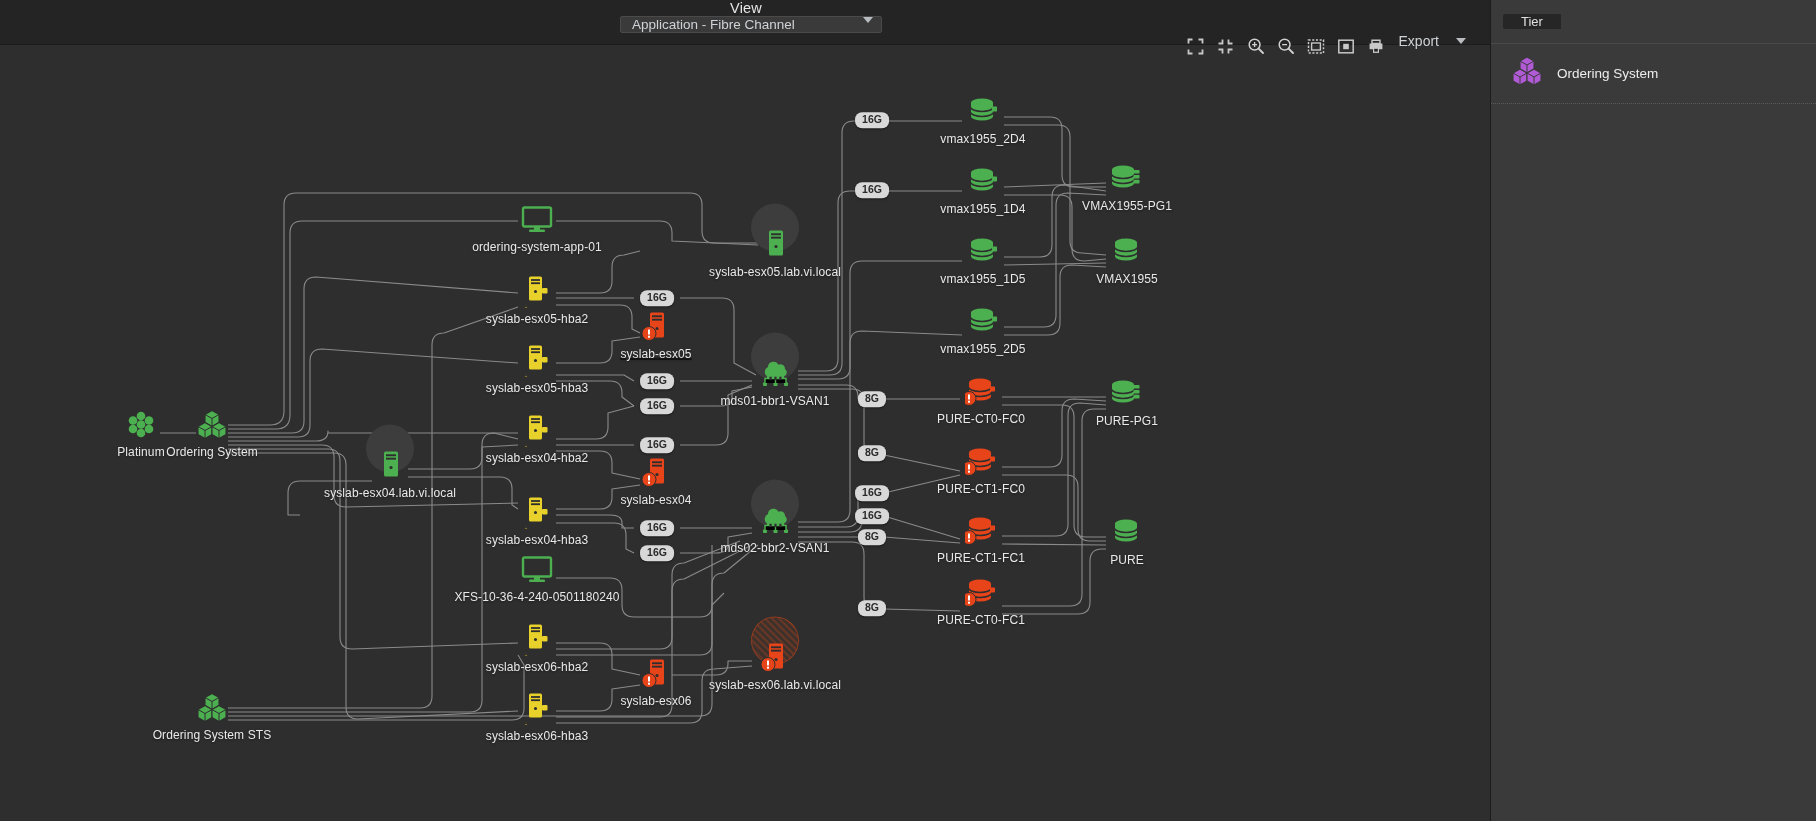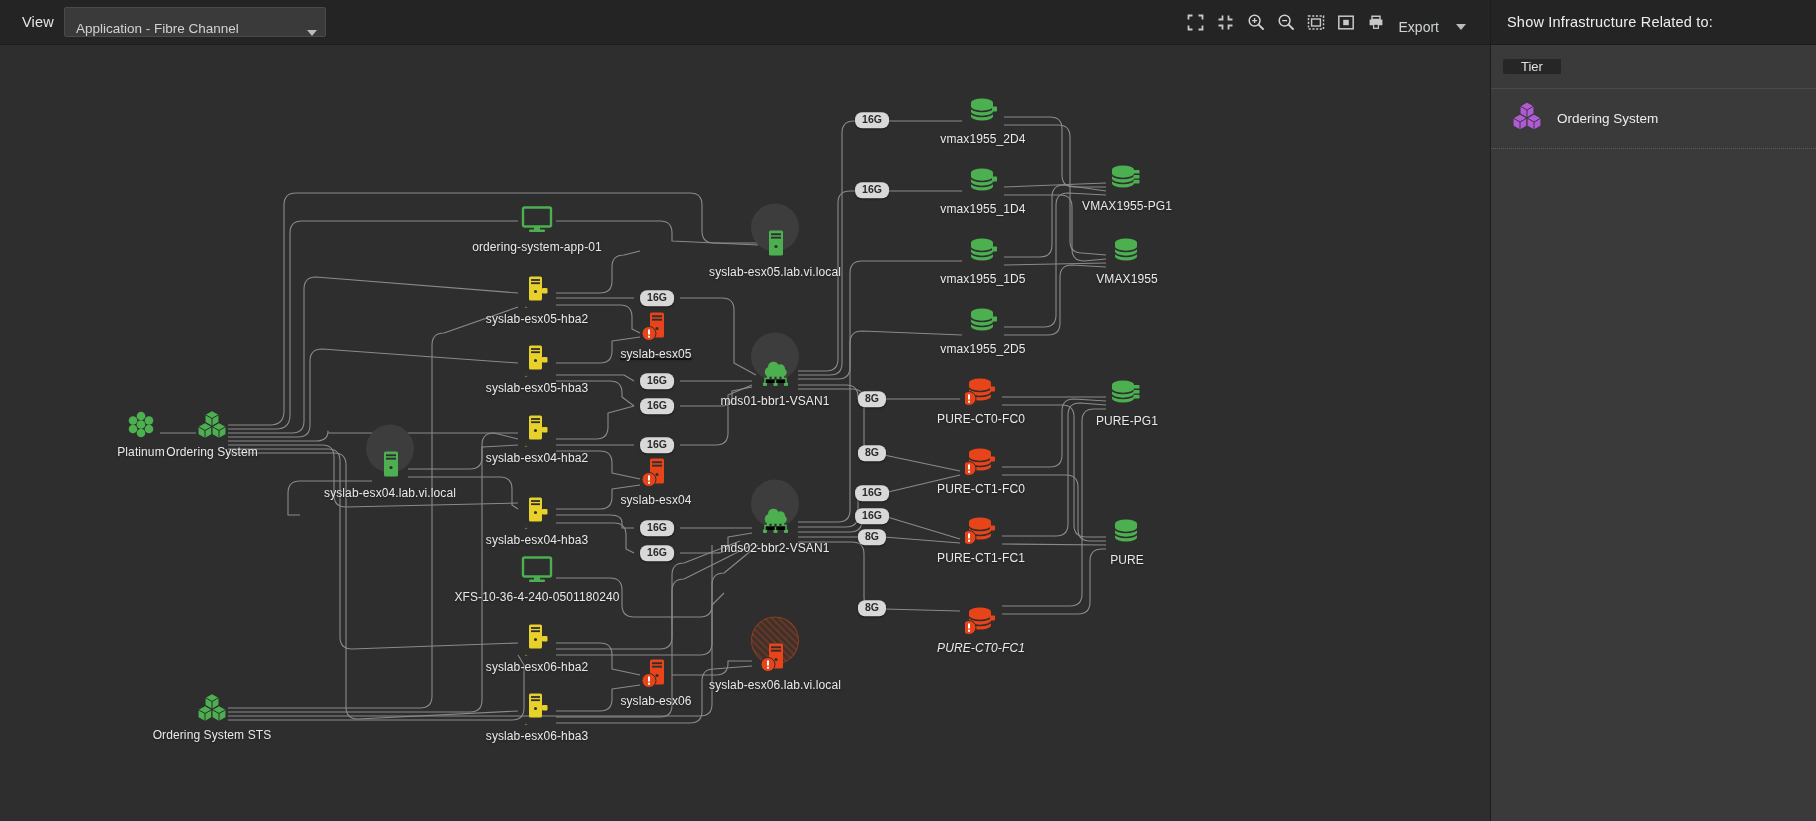--- a/index.html
+++ b/index.html
@@ -21,46 +21,46 @@
     display: flex; flex-direction: column;
   }
 
   
   #toolbar {
     height: 45px; min-height: 45px;
     background: #242424;
     border-bottom: 1px solid #1c1c1c;
     display: flex; align-items: center;
     padding: 0 10px 0 22px;
-    position: relative; z-index: 20;
+    position: relative; z-index: 20; flex-direction: column;
   }
   .view-label {
     color: #e6e6e6; font-size: 14.5px; margin-right: 10px;
     letter-spacing: .2px;
   }
   .view-select {
     width: 262px; height: 30px;
     background: #3a3a3a;
     border: 1px solid #4a4a4a;
     border-radius: 2px;
-    display: flex; align-items: flex-end;
+    display: flex; align-items: flex-start;
     padding: 0 8px 0 11px;
     color: #cfd3d6; font-size: 13.5px;
     justify-content: space-between;
     cursor: pointer;
   }
   .caret-dn {
     width: 0; height: 0;
     border-left: 5px solid transparent;
     border-right: 5px solid transparent;
     border-top: 6px solid #b9bdc0;
     margin-left: 8px;
   }
   .tb-right {
-    margin-left: auto; display: flex; align-items: flex-end; gap: 4px;
+    margin-left: auto; display: flex; align-items: flex-start; gap: 4px;
     padding-right: 14px;
   }
   .tb-btn {
     width: 26px; height: 26px;
     display: flex; align-items: center; justify-content: center;
     cursor: pointer; border-radius: 2px;
   }
   .tb-btn svg { display: block; }
   .export-wrap {
     display: flex; align-items: center; gap: 9px;
@@ -794,21 +794,21 @@
                   </g>
                   <g transform="translate(4,22)">
                     <circle r="7" fill="#e8441a" stroke="#2e2e2e" stroke-width="1"></circle>
                     <rect x="-1" y="-4" width="2" height="5" fill="#fff"></rect>
                     <rect x="-1" y="2.2" width="2" height="2" fill="#fff"></rect>
                   </g>
                 </svg>
               </span>
               <span class="nlabel">PURE-CT1-FC1</span>
             </div>
-            <div class="node" style="left: 981px; top: 584px; font-style: italic;">
+            <div class="node" style="left: 981px; top: 556px;">
               <span class="glyph">
                 <svg width="32" height="30" viewBox="0 0 32 30">
                   <g transform="translate(4,2)">
                     <ellipse cx="11" cy="4" rx="11" ry="4" fill="#e8441a"></ellipse>
                     <rect x="0" y="4" width="22" height="14" fill="#e8441a"></rect>
                     <ellipse cx="11" cy="18" rx="11" ry="4" fill="#e8441a"></ellipse>
                     <g stroke="#2e2e2e" stroke-width="1.5" fill="none">
                       <path d="M0 9 a11 4 0 0 0 22 0"></path>
                       <path d="M0 14 a11 4 0 0 0 22 0"></path>
                     </g>
@@ -908,23 +908,20 @@
             <span class="linkbadge" style="left: 872px; top: 354px;">8G</span>
             <span class="linkbadge" style="left: 872px; top: 408px;">8G</span>
             <span class="linkbadge" style="left: 872px; top: 492px;">8G</span>
             <span class="linkbadge" style="left: 872px; top: 563px;">8G</span>
           </div>
       </div>
     </div>
   </div>
 
   <div id="right-pane">
-    <div id="rp-header">
-      <span class="t">Show Infrastructure Related to:</span>
-    </div>
     <div id="rp-filter">
       <div class="tier-tab">Tier</div>
     </div>
     <div id="rp-list">
         <div class="rp-item">
           <span><svg width="32" height="30" viewBox="0 0 32 30">
               <g fill="#b15ad6" stroke="#3a3a3a" stroke-width="1.1">
                 <path d="M16 1 L23 5 L23 13 L16 17 L9 13 L9 5 Z"></path>
                 <path d="M9 13 L16 17 L16 25 L9 29 L2 25 L2 17 Z"></path>
                 <path d="M23 13 L30 17 L30 25 L23 29 L16 25 L16 17 Z"></path>

